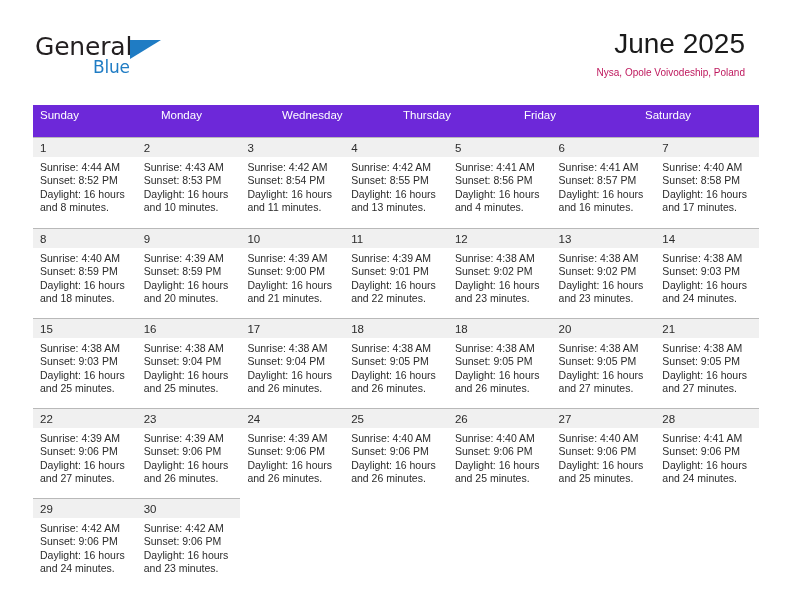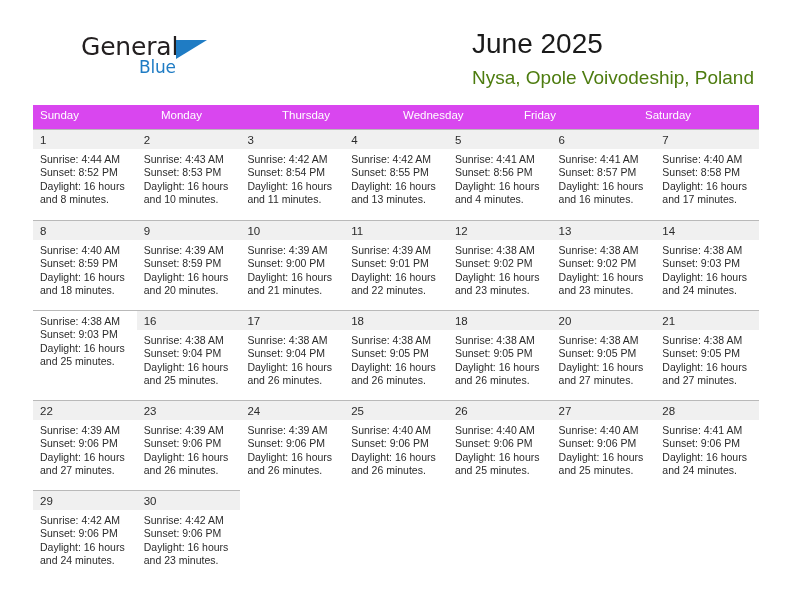--- a/index.html
+++ b/index.html
@@ -19,23 +19,22 @@
     width: 792px;
     height: 612px;
     box-sizing: border-box;
   }
 
   
   .top-bar {
     position: absolute;
     left: 33px;
     top: 28px;
-    right: 38px;
+    right: 47px;
     height: 68px;
-    margin-left: 46px;
   }
   .brand {
     position: absolute;
     left: 0;
     top: 0;
     width: 230px;
     height: 62px;
   }
   .brand-general {
     position: absolute;
@@ -65,47 +64,48 @@
     letter-spacing: -0.2px;
     color: #1f7cc4;
     font-family: "DejaVu Sans", sans-serif;
     font-weight: 400;
     line-height: 1;
   }
   .title-block {
     position: absolute;
     right: 0;
     top: 0;
+    text-align: right;
   }
   .cal-title {
     font-size: 28px;
     color: #1a1a1a;
     font-weight: 400;
     line-height: 1.15;
     white-space: nowrap;
   }
   .cal-subtitle {
     margin-top: 7px;
-    font-size: 19px;
-    color: #4d7c0f;
+    font-size: 10px;
+    color: #be185d;
     font-weight: 400;
     white-space: nowrap;
   }
 
   
   .calendar {
     position: absolute;
     left: 33px;
     top: 105px;
     width: 726px;
   }
   .weekdays {
     display: flex;
-    background: #d946ef;
-    height: 24px;
+    background: #6d28d9;
+    height: 32px;
   }
   .weekday {
     flex: 1 1 0;
     min-width: 0;
     color: #ffffff;
     font-size: 11.5px;
     line-height: 21px;
     padding-left: 7px;
     box-sizing: border-box;
     white-space: nowrap;
@@ -174,22 +174,22 @@
       <div class="cal-subtitle">Nysa, Opole Voivodeship, Poland</div>
     </div>
 
   </div>
 
   <div class="calendar">
 
     <div class="weekdays">
       <div class="weekday">Sunday</div>
       <div class="weekday">Monday</div>
+      <div class="weekday">Wednesday</div>
       <div class="weekday">Thursday</div>
-      <div class="weekday">Wednesday</div>
       <div class="weekday">Friday</div>
       <div class="weekday">Saturday</div>
     </div>
 
     <div class="week-row first">
       <div class="day-cell">
         <div class="day-num-band"><span class="day-num">1</span></div>
         <div class="day-body">
           <div class="day-line">Sunrise: 4:44 AM</div>
           <div class="day-line">Sunset: 8:52 PM</div>
@@ -314,20 +314,21 @@
           <div class="day-line">Sunrise: 4:38 AM</div>
           <div class="day-line">Sunset: 9:03 PM</div>
           <div class="day-line">Daylight: 16 hours</div>
           <div class="day-line">and 24 minutes.</div>
         </div>
       </div>
     </div>
 
     <div class="week-row">
       <div class="day-cell">
+        <div class="day-num-band"><span class="day-num">15</span></div>
         <div class="day-body">
           <div class="day-line">Sunrise: 4:38 AM</div>
           <div class="day-line">Sunset: 9:03 PM</div>
           <div class="day-line">Daylight: 16 hours</div>
           <div class="day-line">and 25 minutes.</div>
         </div>
       </div>
       <div class="day-cell">
         <div class="day-num-band"><span class="day-num">16</span></div>
         <div class="day-body">

